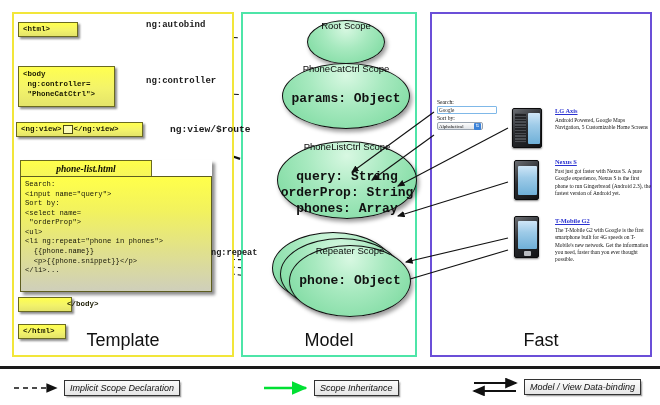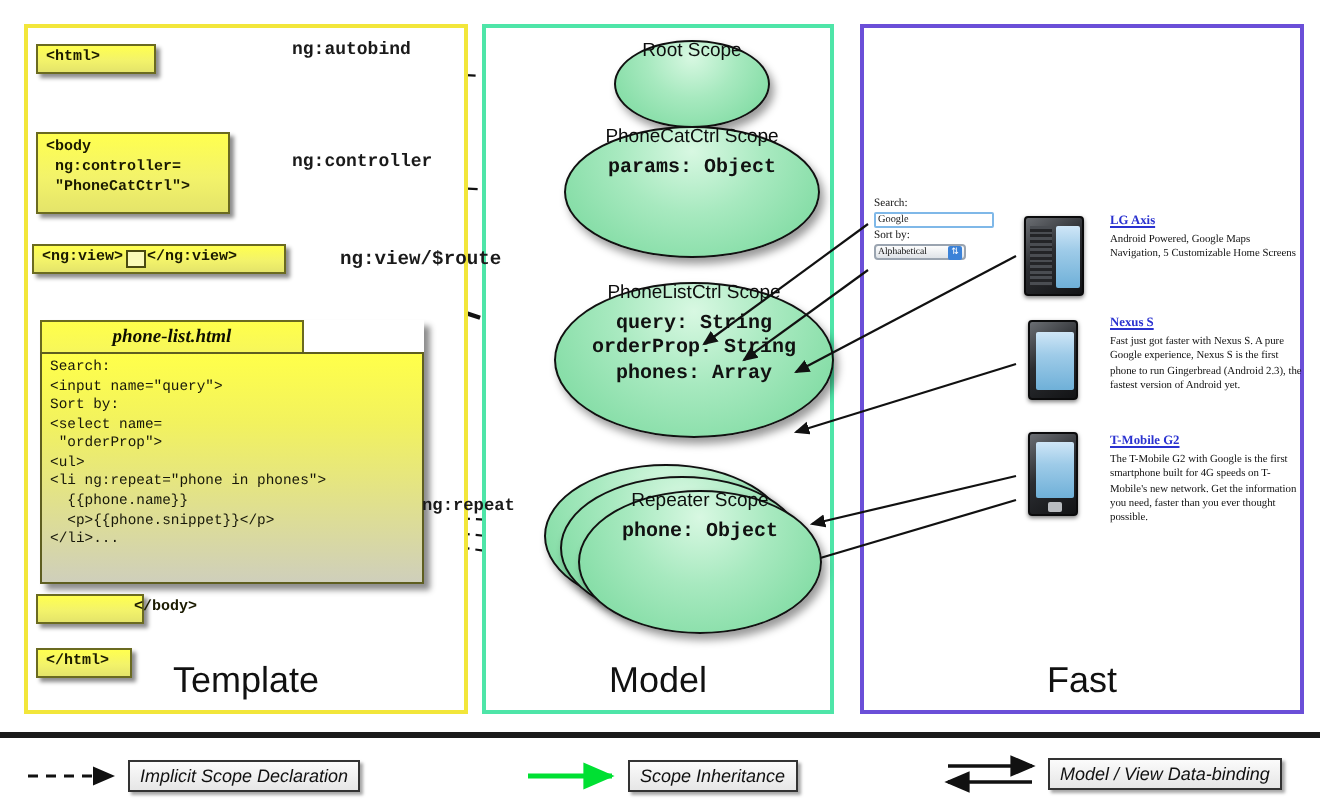--- a/index.html
+++ b/index.html
@@ -64,22 +64,22 @@
     position:absolute;box-sizing:border-box;
     border-radius:50%;
     border:1.4px solid #111;
     background:radial-gradient(ellipse at 50% 18%, #d8f8e2 0%, #a7e9bf 42%, #74d79a 100%);
     box-shadow:2px 3px 4px rgba(0,0,0,.4);
     display:flex;flex-direction:column;align-items:center;justify-content:flex-start;
     text-align:center;color:#0d0d0d;
   }
   .scope .sname{font-size:9.5px;line-height:1.15;font-family:"Liberation Sans",sans-serif;}
   .scope .sprops{
-    margin-top:4px;font-family:"Liberation Mono","DejaVu Sans Mono",monospace;
-    font-weight:bold;font-size:10px;line-height:1.25;color:#111;
+    margin-top:16px;font-family:"Liberation Mono","DejaVu Sans Mono",monospace;
+    font-weight:bold;font-size:13px;line-height:1.25;color:#111;
   }
   #scope-root{left:307px;top:20px;width:78px;height:44px;}
   #scope-catctrl{left:282px;top:63px;width:128px;height:66px;}
   #scope-listctrl{left:277px;top:141px;width:140px;height:78px;}
   #scope-rep-3{left:272px;top:232px;width:122px;height:72px;z-index:1;}
   #scope-rep-2{left:280px;top:238px;width:122px;height:72px;z-index:2;}
   #scope-rep-1{left:289px;top:245px;width:122px;height:72px;z-index:3;}
 
   
   #view-search{position:absolute;left:437px;top:99px;width:62px;}

